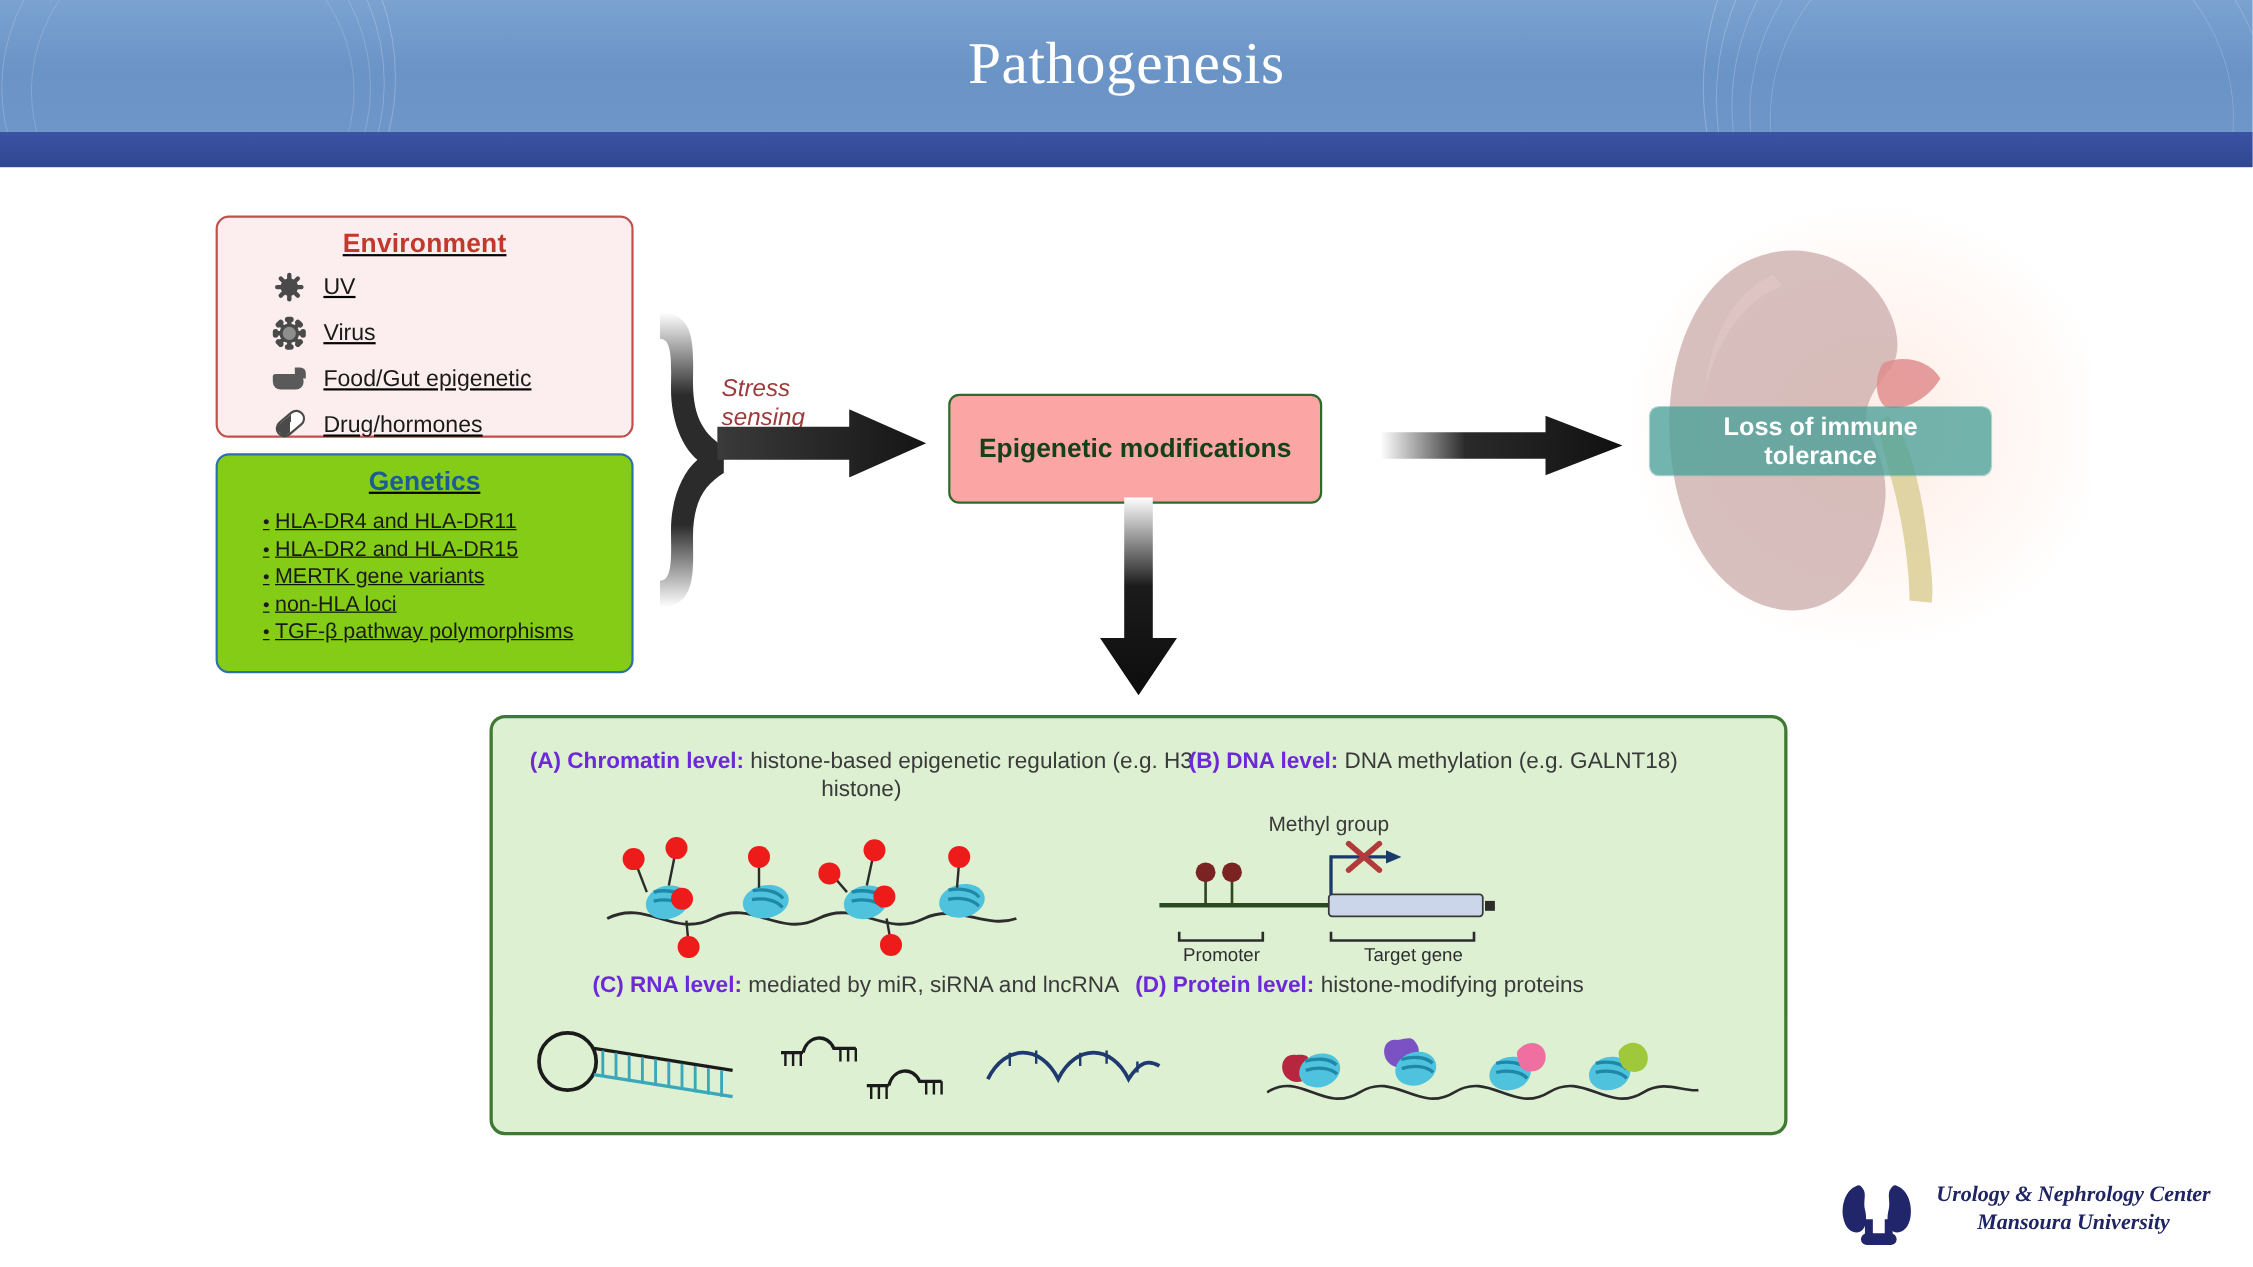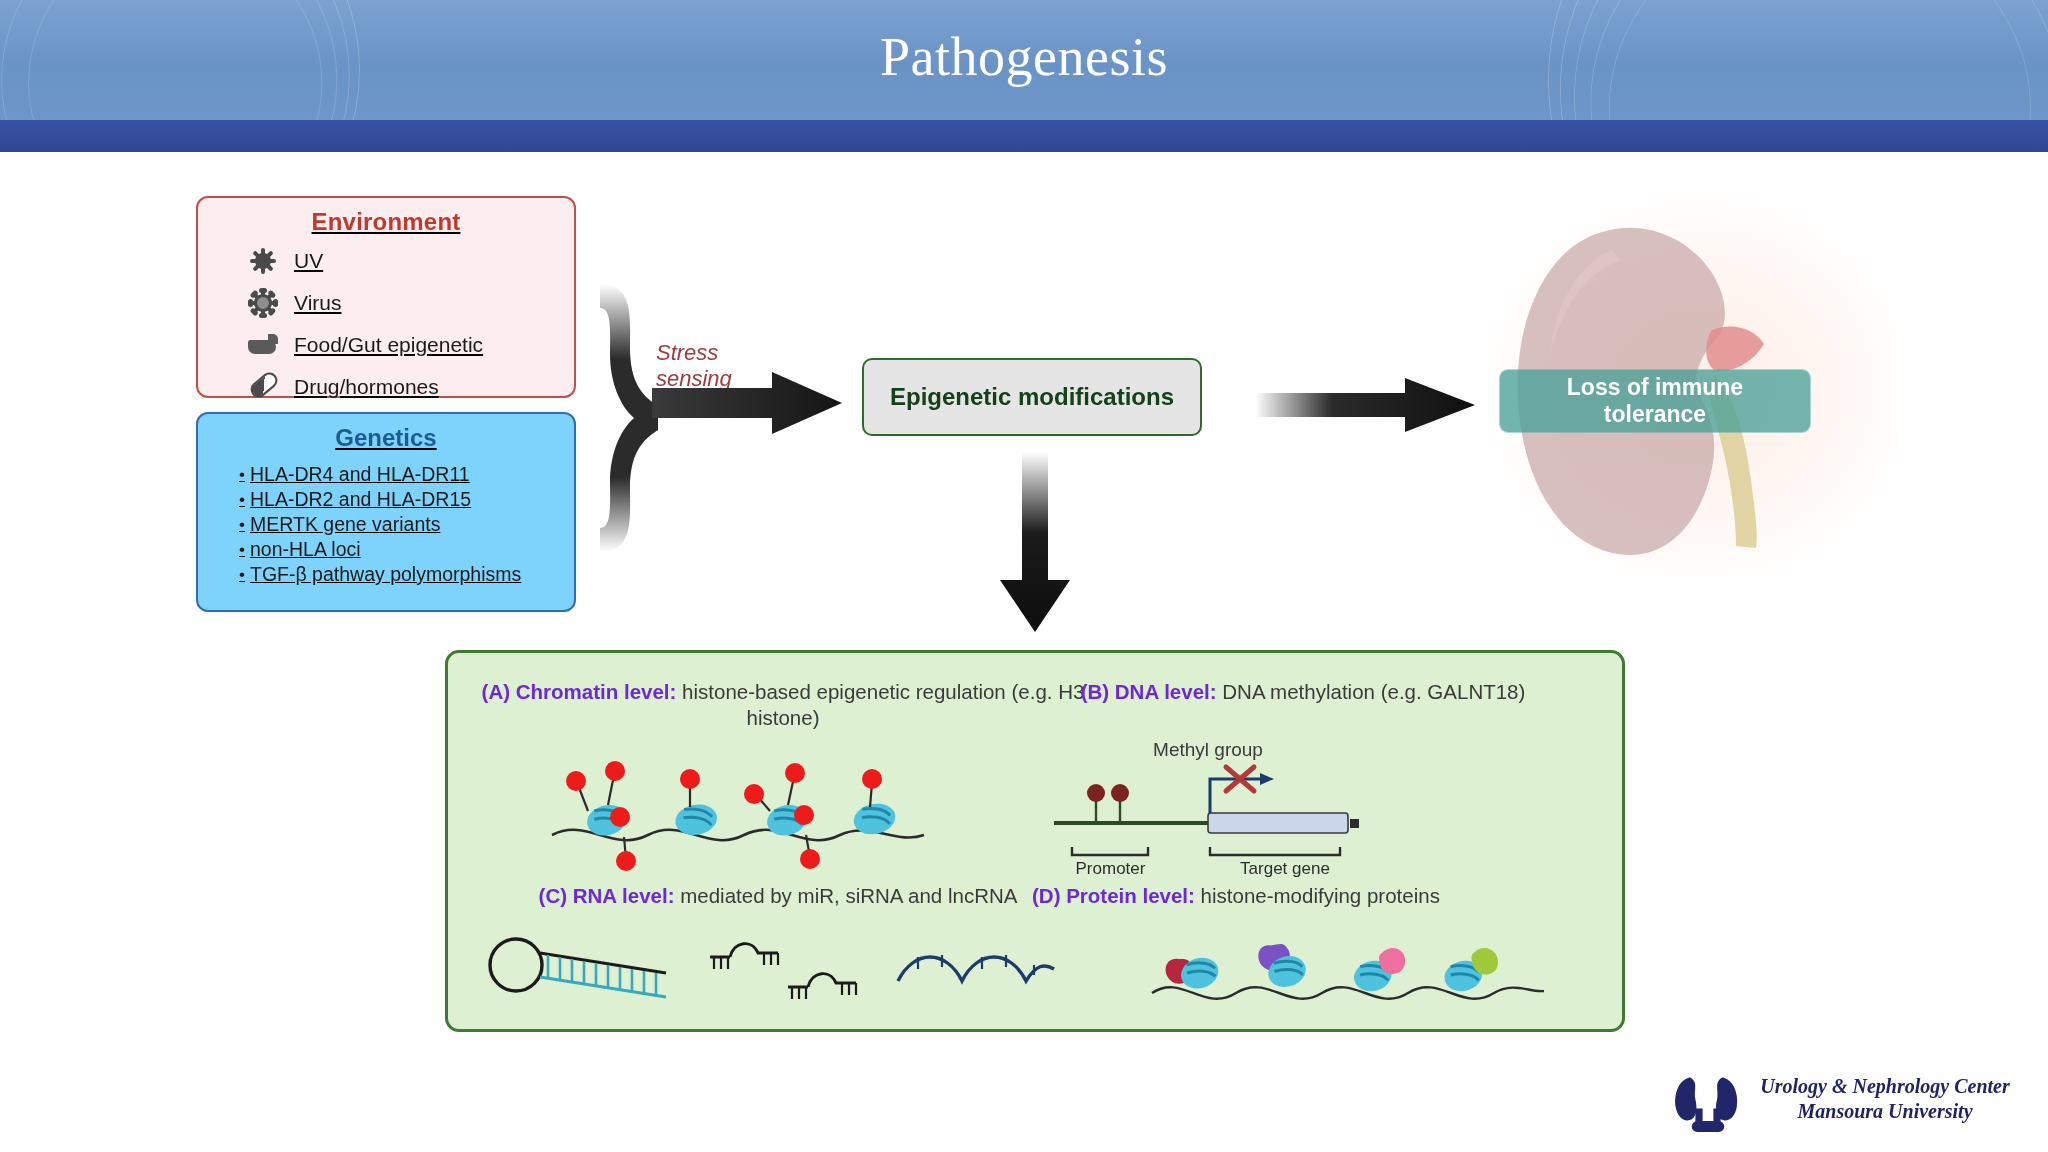--- a/index.html
+++ b/index.html
@@ -65,41 +65,41 @@
     border-radius: 4px 12px 12px 12px; background:#5a5a5a; }
   .ico-food .leaf { position:absolute; left:22px; top:4px; width:10px; height:10px;
     border-radius: 0 50% 0 50%; background:#5a5a5a; }
   
   .ico-pill .pill { position:absolute; left:3px; top:5px; width:30px; height:16px;
     border-radius:9px; background: linear-gradient(135deg,#4a4a4a 0 50%, #ffffff 50% 100%);
     border:2px solid #4a4a4a; transform: rotate(-40deg); }
 
   #gen-box {
     left: 196px; top: 412px; width: 380px; height: 200px;
-    background: #7dd3fc; border: 2px solid #2f6fb0;
+    background: #84cc16; border: 2px solid #2f6fb0;
   }
   #gen-title {
     text-align: center; color: #1c5c96; font-weight: bold; font-size: 24px; margin-top: 10px;
   }
   #gen-list { margin: 10px 0 0 36px; }
   .gen-item { display:flex; align-items:flex-start; font-size: 19.5px; color:#1a1a1a; line-height: 25px; }
   .gen-bullet { width: 16px; flex: 0 0 16px; text-align:center; font-size: 17px; line-height: 25px; }
 
   
   #brace { position:absolute; left:590px; top:278px; width:110px; height:280px; }
   #big-arrow-h {
     position: absolute; left: 652px; top: 372px; width: 190px; height: 62px;
   }
   #stress-label {
     position: absolute; left: 656px; top: 318px; width: 150px;
     font-style: italic; font-size: 22px; color: #9c3b3b; line-height: 26px; margin-top: 22px;
   }
   #epi-box {
-    position:absolute; left: 862px; top: 358px; width: 340px; height: 78px;
-    background: #e5e5e5; border: 2px solid #2e6b2a; border-radius: 10px;
+    position:absolute; left: 862px; top: 358px; width: 340px; height: 100px;
+    background: #fca5a5; border: 2px solid #2e6b2a; border-radius: 10px;
     display:flex; align-items:center; justify-content:center;
   }
   #epi-label { font-size: 24px; font-weight: bold; color: #14401a; }
   #arrow-down { position: absolute; left: 1000px; top: 452px; width: 70px; height: 180px; }
   #arrow-right2 { position: absolute; left: 1255px; top: 378px; width: 220px; height: 54px; }
 
   
   #kidney-wrap { position:absolute; left: 1480px; top: 188px; width: 420px; height: 400px; }
   #kidney-glow {
     position:absolute; left:0; top:0; width:420px; height:400px;

